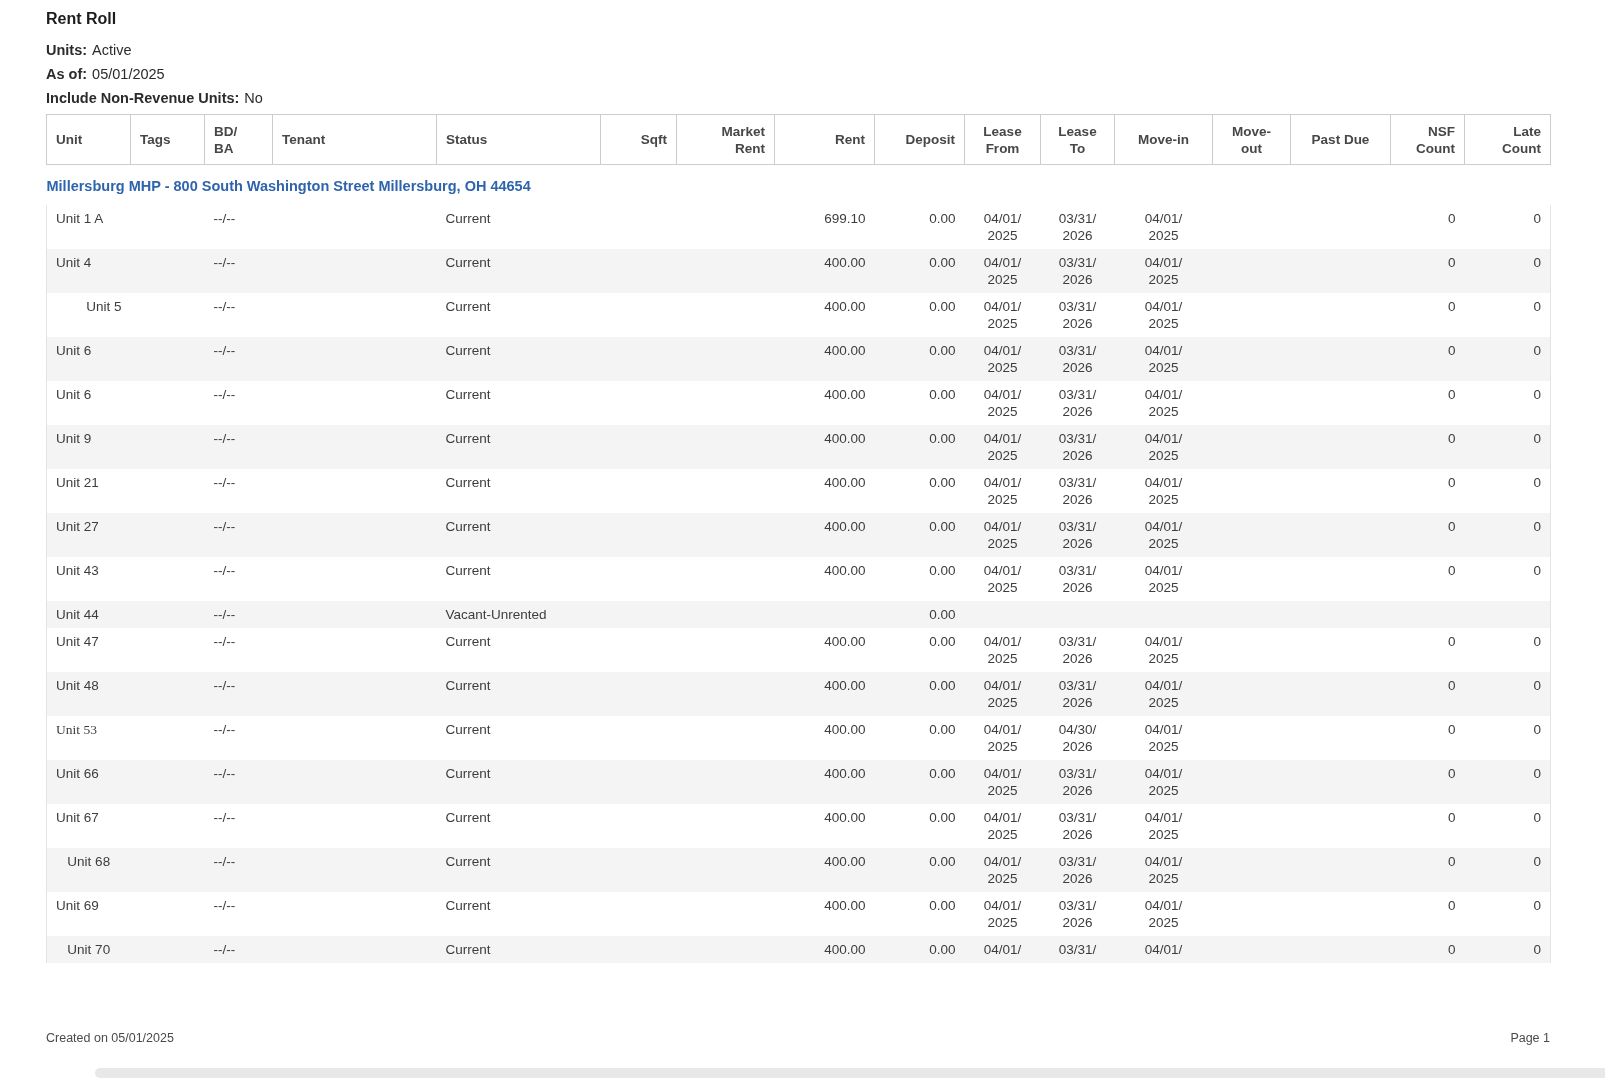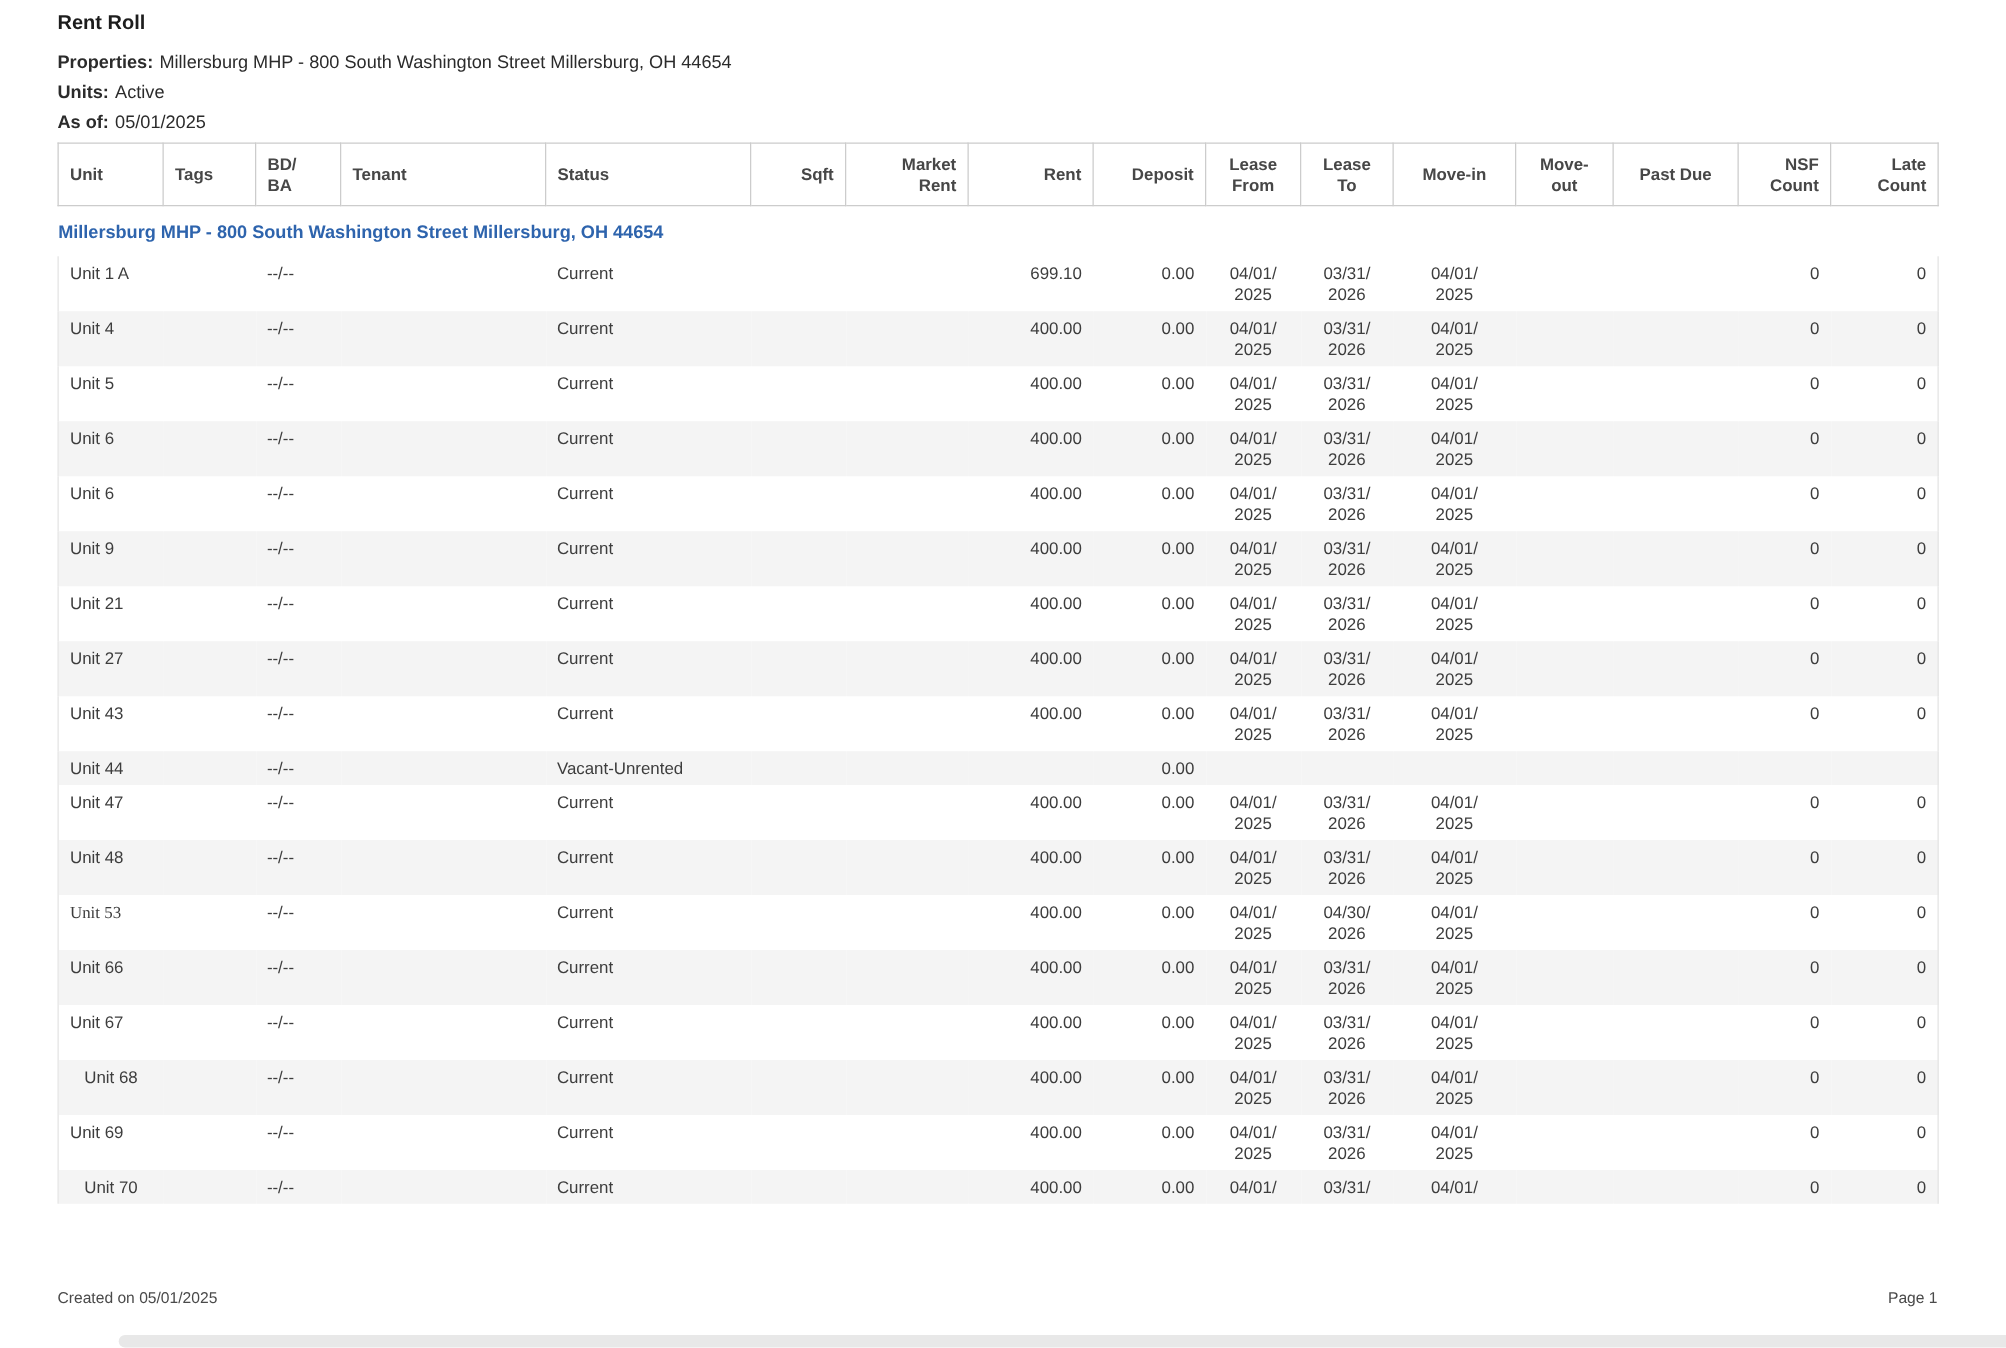--- a/index.html
+++ b/index.html
@@ -61,27 +61,27 @@
     background:#e8e8e8; border-radius:6px 0 0 6px;
   }
 </style>
 </head>
 <body>
 
 <div class="report">
   <div class="page-title">Rent Roll</div>
 
   <div class="meta-line">
-    <span class="label">Properties:</span><span>Millersburg MHP - 800 South Washington Street Millersburg, OH 44654</span>
-  </div>
-  <div class="meta-line">
     <span class="label">Units:</span><span>Active</span>
   </div>
   <div class="meta-line">
     <span class="label">As of:</span><span>05/01/2025</span>
+  </div>
+  <div class="meta-line">
+    <span class="label">Include Non-Revenue Units:</span><span>No</span>
   </div>
 
   <table class="rent-table">
     <colgroup id="colgroup">
         <col style="width: 84px;">
         <col style="width: 74px;">
         <col style="width: 68px;">
         <col style="width: 164px;">
         <col style="width: 164px;">
         <col style="width: 76px;">
@@ -193,21 +193,21 @@
           <td style="text-align: center;">
             <span class="line">04/01/</span>
             <span class="line">2025</span>
           </td>
           <td style="text-align: center;"></td>
           <td style="text-align: right;"></td>
           <td style="text-align: right;">0</td>
           <td style="text-align: right;">0</td>
         </tr>
         <tr>
-          <td style="text-align: left;">Unit 5</td>
+          <td style="text-align: right;">Unit 5</td>
           <td style="text-align: left;"></td>
           <td style="text-align: left;">--/--</td>
           <td style="text-align: left;"></td>
           <td style="text-align: left;">Current</td>
           <td style="text-align: right;"></td>
           <td style="text-align: right;"></td>
           <td style="text-align: right;">400.00</td>
           <td style="text-align: right;">0.00</td>
           <td style="text-align: center;">
             <span class="line">04/01/</span>

